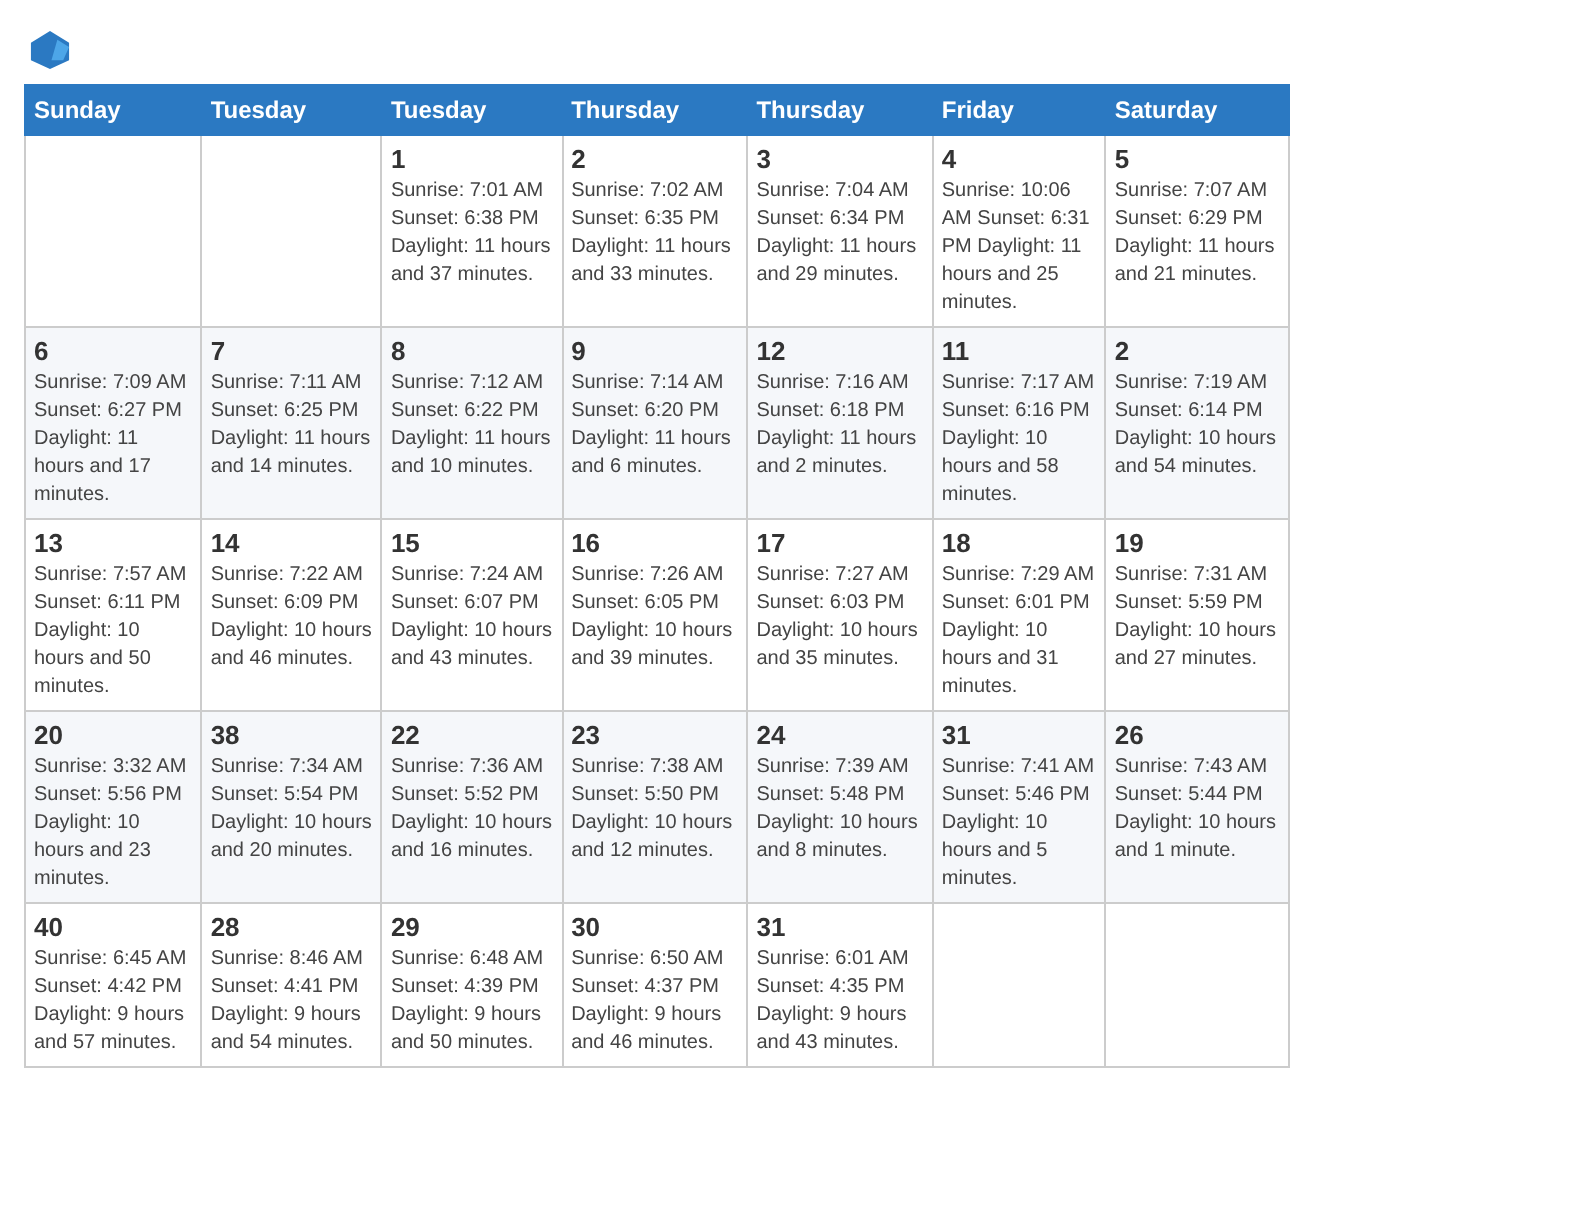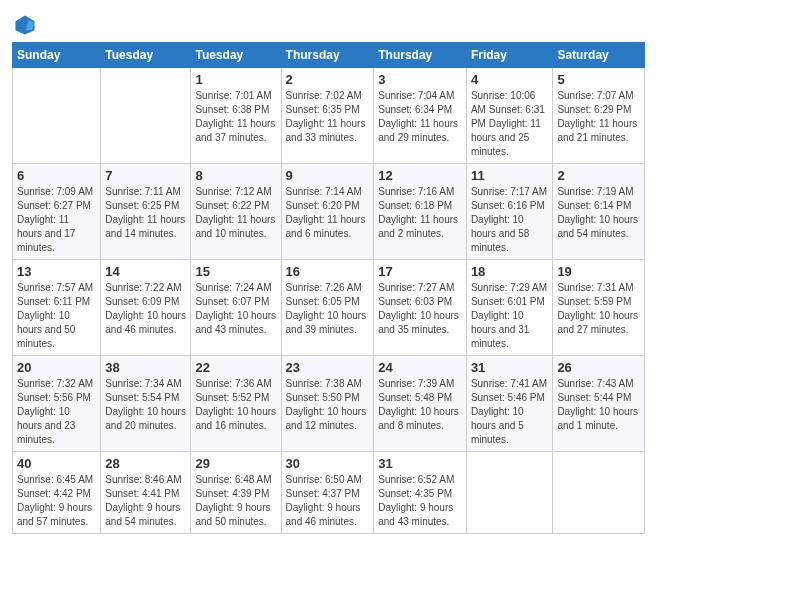--- a/index.html
+++ b/index.html
@@ -247,21 +247,21 @@
           <td>
             <span class="day-number">19</span>
             <div class="day-detail">Sunrise: 7:31 AM
 Sunset: 5:59 PM
 Daylight: 10 hours and 27 minutes.</div>
           </td>
         </tr>
         <tr>
           <td>
             <span class="day-number">20</span>
-            <div class="day-detail">Sunrise: 7:32 AM
+            <div class="day-detail">Sunrise: 3:32 AM
 Sunset: 5:56 PM
 Daylight: 10 hours and 23 minutes.</div>
           </td>
           <td>
             <span class="day-number">38</span>
             <div class="day-detail">Sunrise: 7:34 AM
 Sunset: 5:54 PM
 Daylight: 10 hours and 20 minutes.</div>
           </td>
           <td>
@@ -315,21 +315,21 @@
 Daylight: 9 hours and 50 minutes.</div>
           </td>
           <td>
             <span class="day-number">30</span>
             <div class="day-detail">Sunrise: 6:50 AM
 Sunset: 4:37 PM
 Daylight: 9 hours and 46 minutes.</div>
           </td>
           <td>
             <span class="day-number">31</span>
-            <div class="day-detail">Sunrise: 6:52 AM
+            <div class="day-detail">Sunrise: 6:01 AM
 Sunset: 4:35 PM
 Daylight: 9 hours and 43 minutes.</div>
           </td>
           <td class="empty-cell"></td>
           <td class="empty-cell"></td>
         </tr>
       </tbody>
   </table>
 </div>
 

